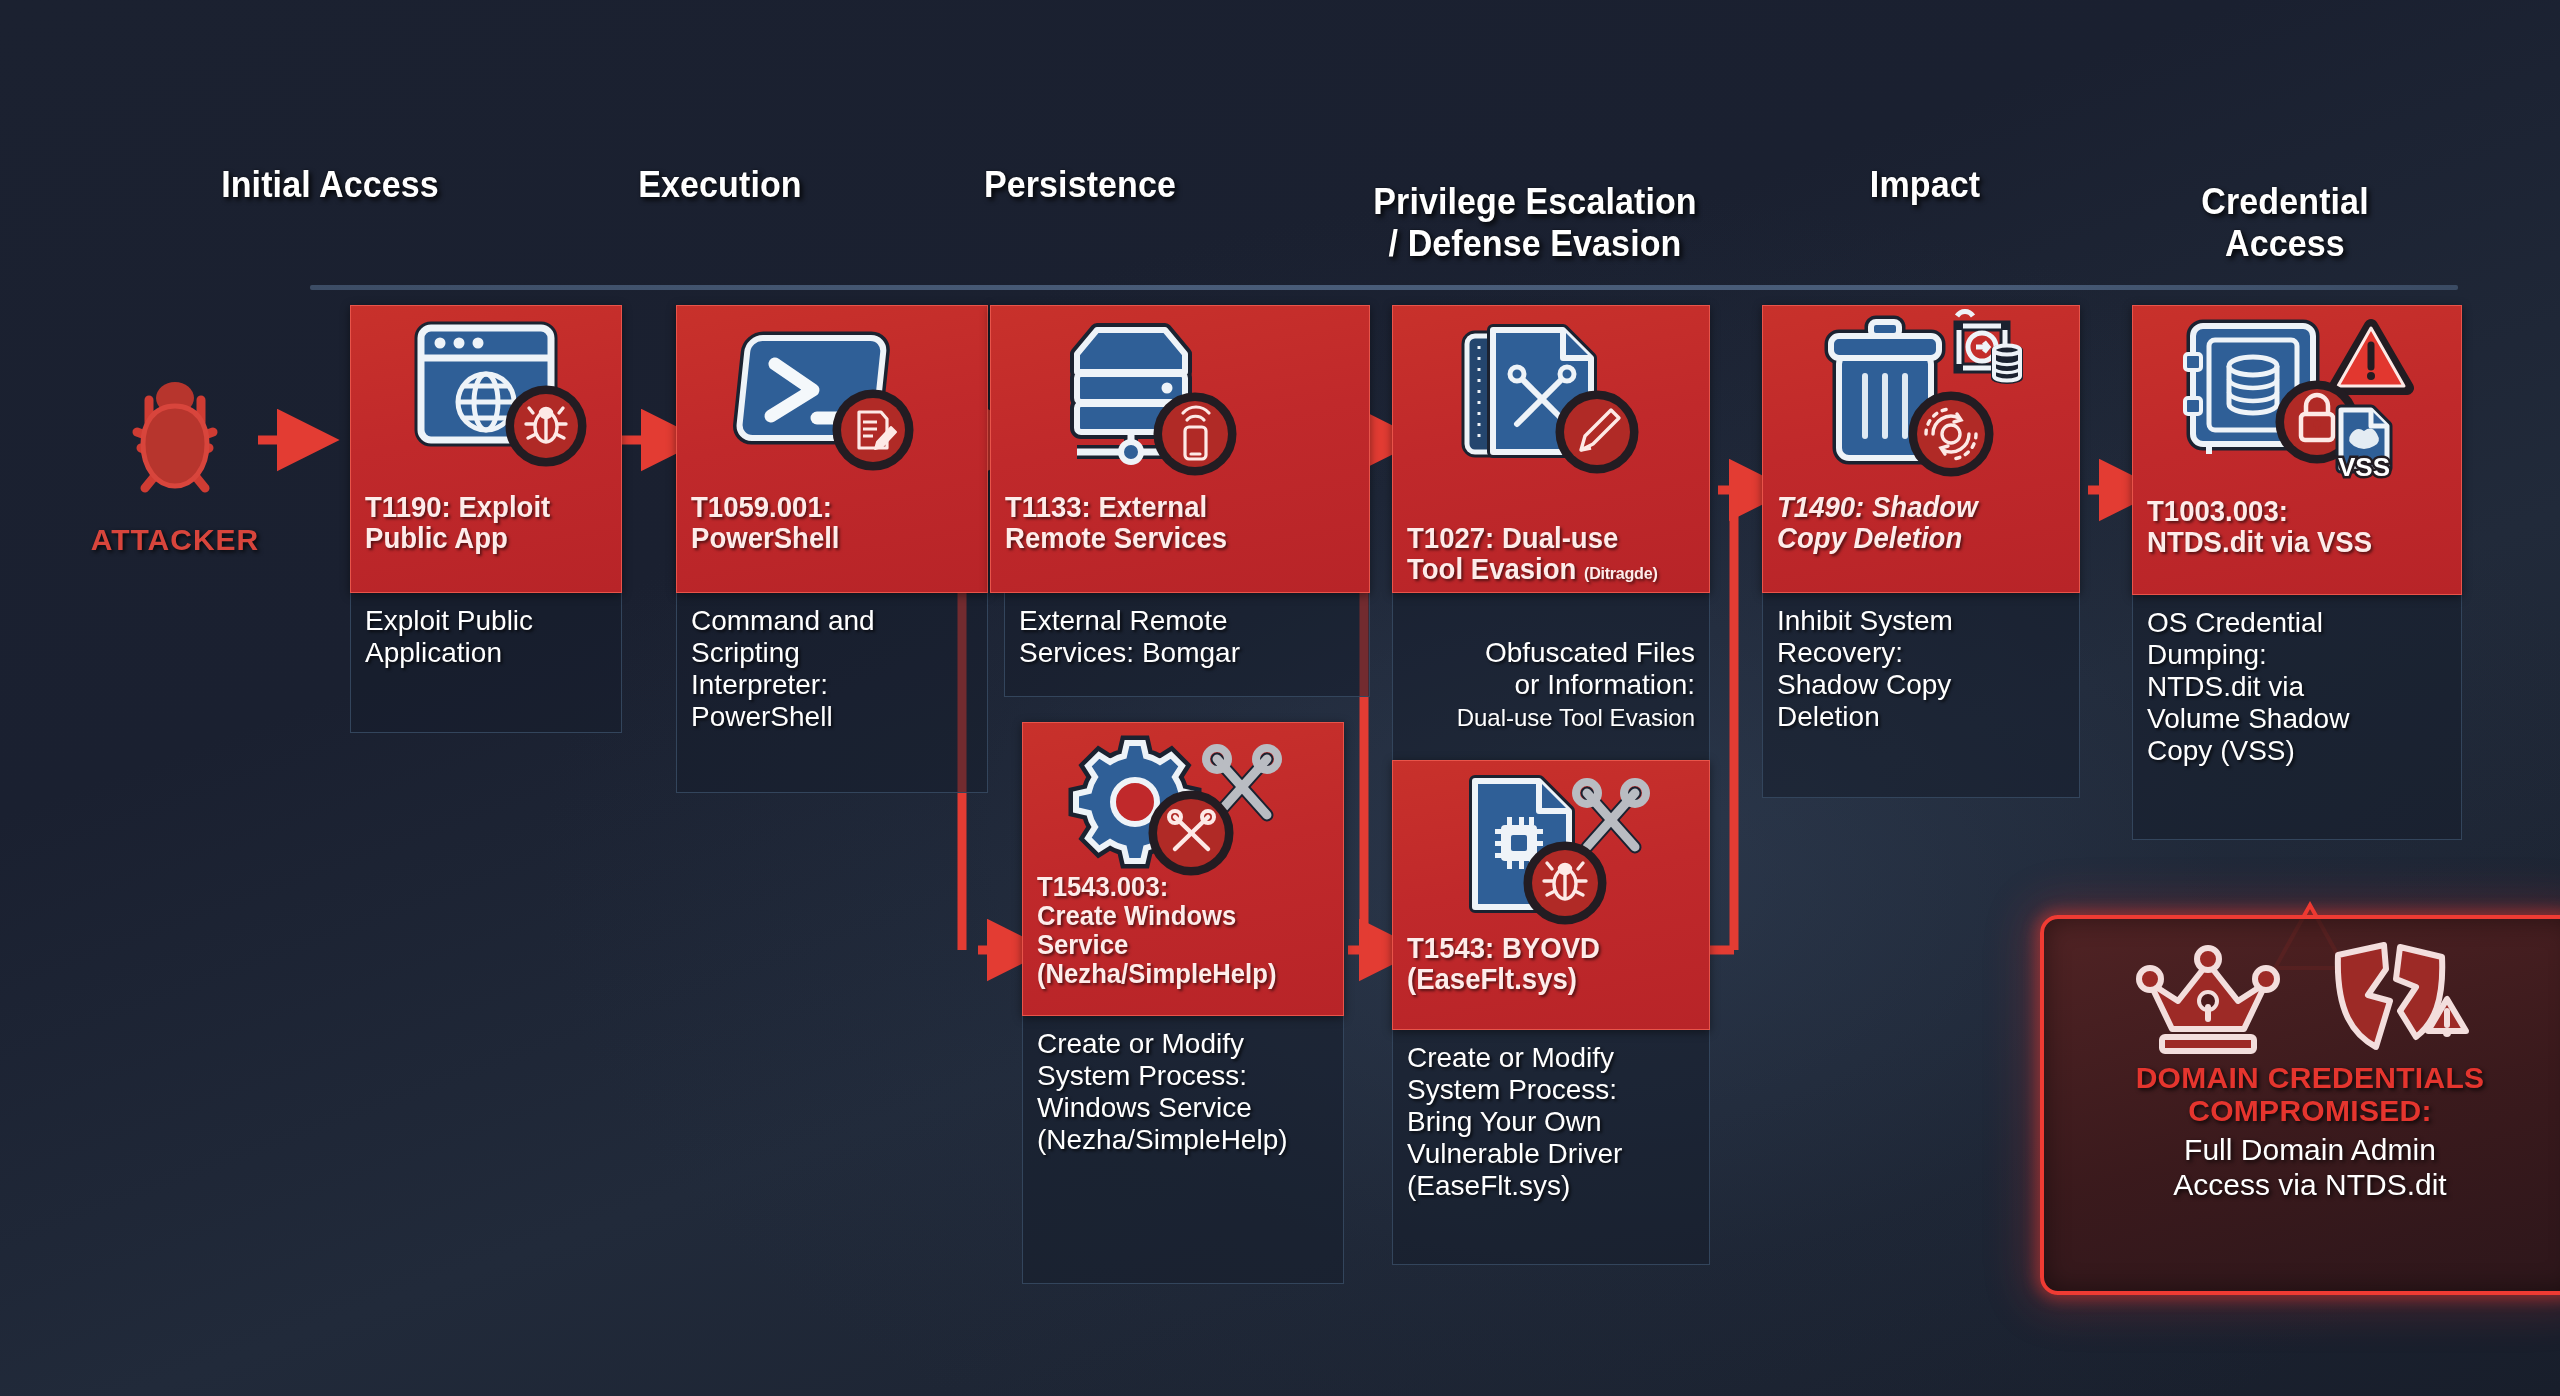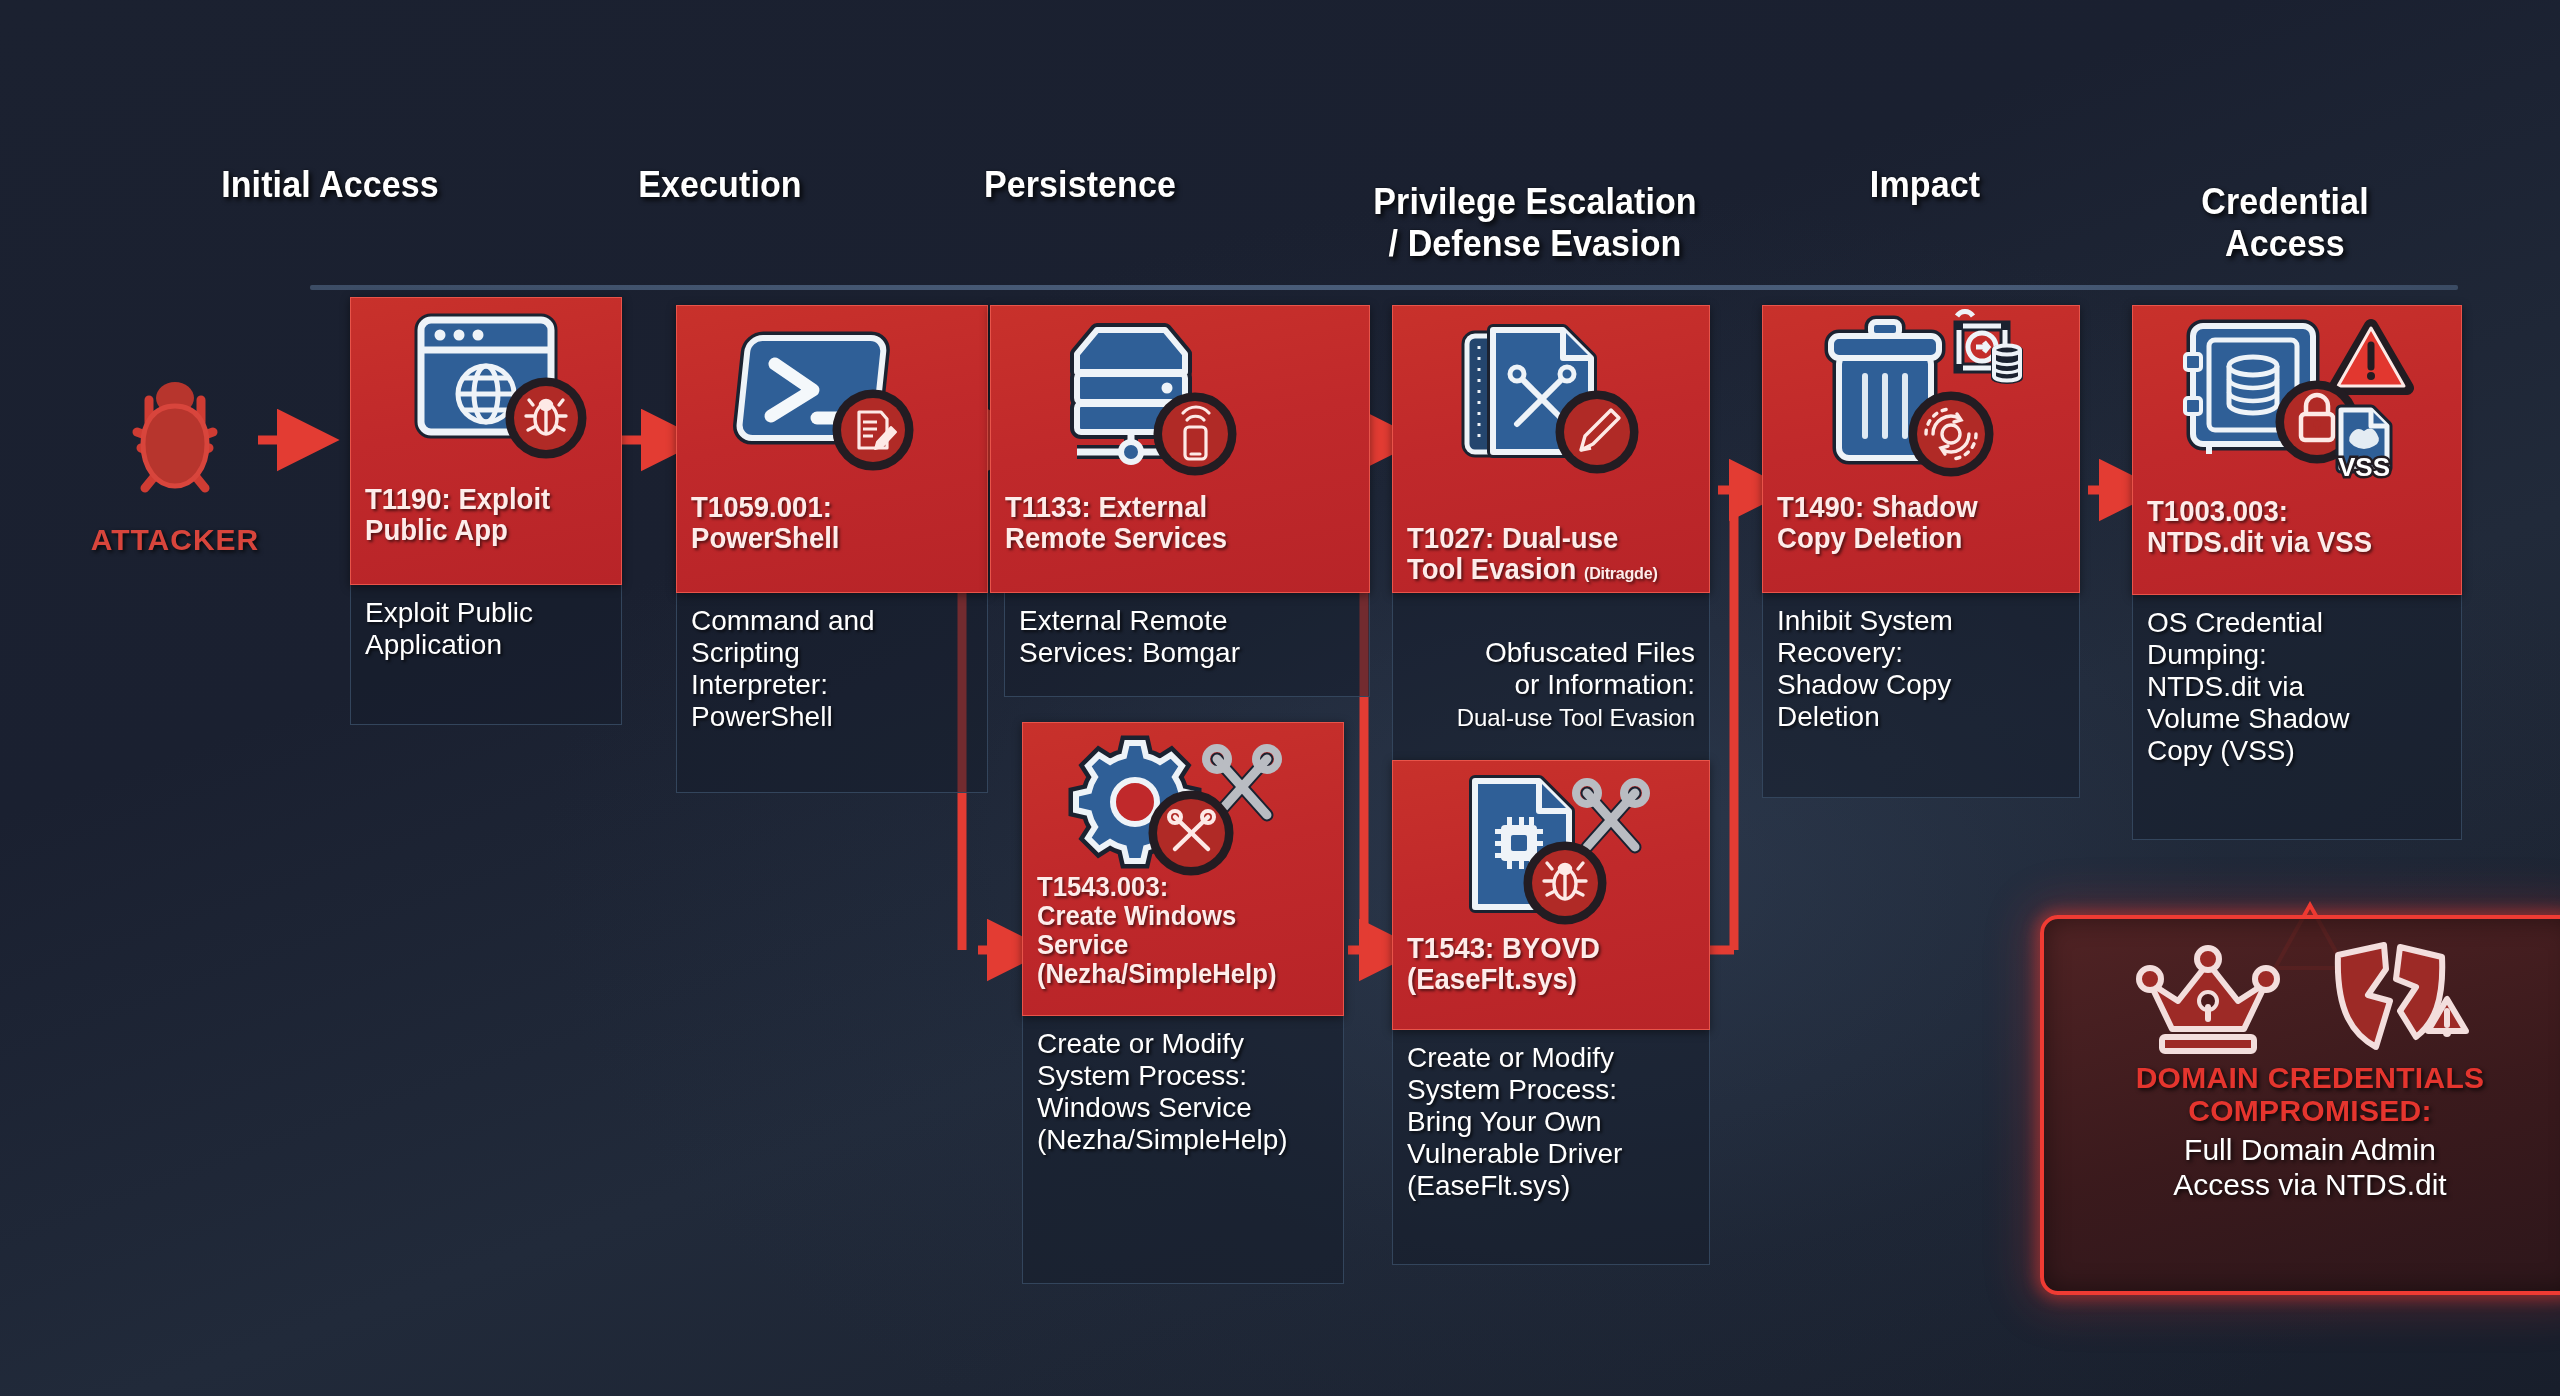--- a/index.html
+++ b/index.html
@@ -209,21 +209,21 @@
 
       <path d="M1364 440 L1364 950"></path>
 
       <path d="M1734 490 L1734 950"></path>
       <path d="M1700 950 L1734 950"></path>
     </g>
 
     <path d="M2275 968 L2310 905 L2345 968 Z" fill="#3a1d22" stroke="#ef3b33" stroke-width="4"></path>
   </svg>
 
-  <div class="card" style="left:310px; top:297px; width:312px;padding-left:40px;">
+  <div class="card" style="left:310px; top:305px; width:312px;padding-left:40px;">
     <div class="head" style="height:288px;">
       <div class="iconzone" style="height:186px;">
         <svg width="190" height="170" viewBox="0 0 190 170" style="left:42px; top:8px;">
           <g>
             <rect x="14" y="14" width="130" height="112" rx="10" fill="#1b2230" stroke="#1b2230" stroke-width="13"></rect>
             <rect x="14" y="14" width="130" height="112" rx="10" fill="#2f5f97" stroke="#eef3f8" stroke-width="7"></rect>
             <path d="M14 44 L144 44" stroke="#eef3f8" stroke-width="7"></path>
             <circle cx="33" cy="29" r="5.5" fill="#eef3f8"></circle>
             <circle cx="52" cy="29" r="5.5" fill="#eef3f8"></circle>
             <circle cx="71" cy="29" r="5.5" fill="#eef3f8"></circle>
@@ -469,21 +469,21 @@
 (EaseFlt.sys)</div>
     </div>
     <div class="body" style="height:235px;">Create or Modify
 System Process:
 Bring Your Own
 Vulnerable Driver
 (EaseFlt.sys)</div>
   </div>
 
   <div class="card" style="left:1762px; top:305px; width:318px;">
-    <div class="head" style="height:288px;">
+    <div class="head" style="height:288px;font-style:italic;">
       <div class="iconzone" style="height:186px;">
         <svg width="215" height="178" viewBox="0 0 215 178" style="left:32px; top:2px;">
           <g>
             <g stroke="#1b2230" stroke-width="11" fill="none">
               <path d="M150 18 L196 18 L196 60 L150 60 Z"></path>
             </g>
             <g stroke="#eef3f8" stroke-width="5" fill="none">
               <path d="M150 22 L150 56 M196 22 L196 56 M154 18 L192 18 M154 60 L192 60"></path>
               <circle cx="173" cy="39" r="14"></circle>
               <path d="M167 39 L179 39 M175 34 L179 39 L175 44"></path>

